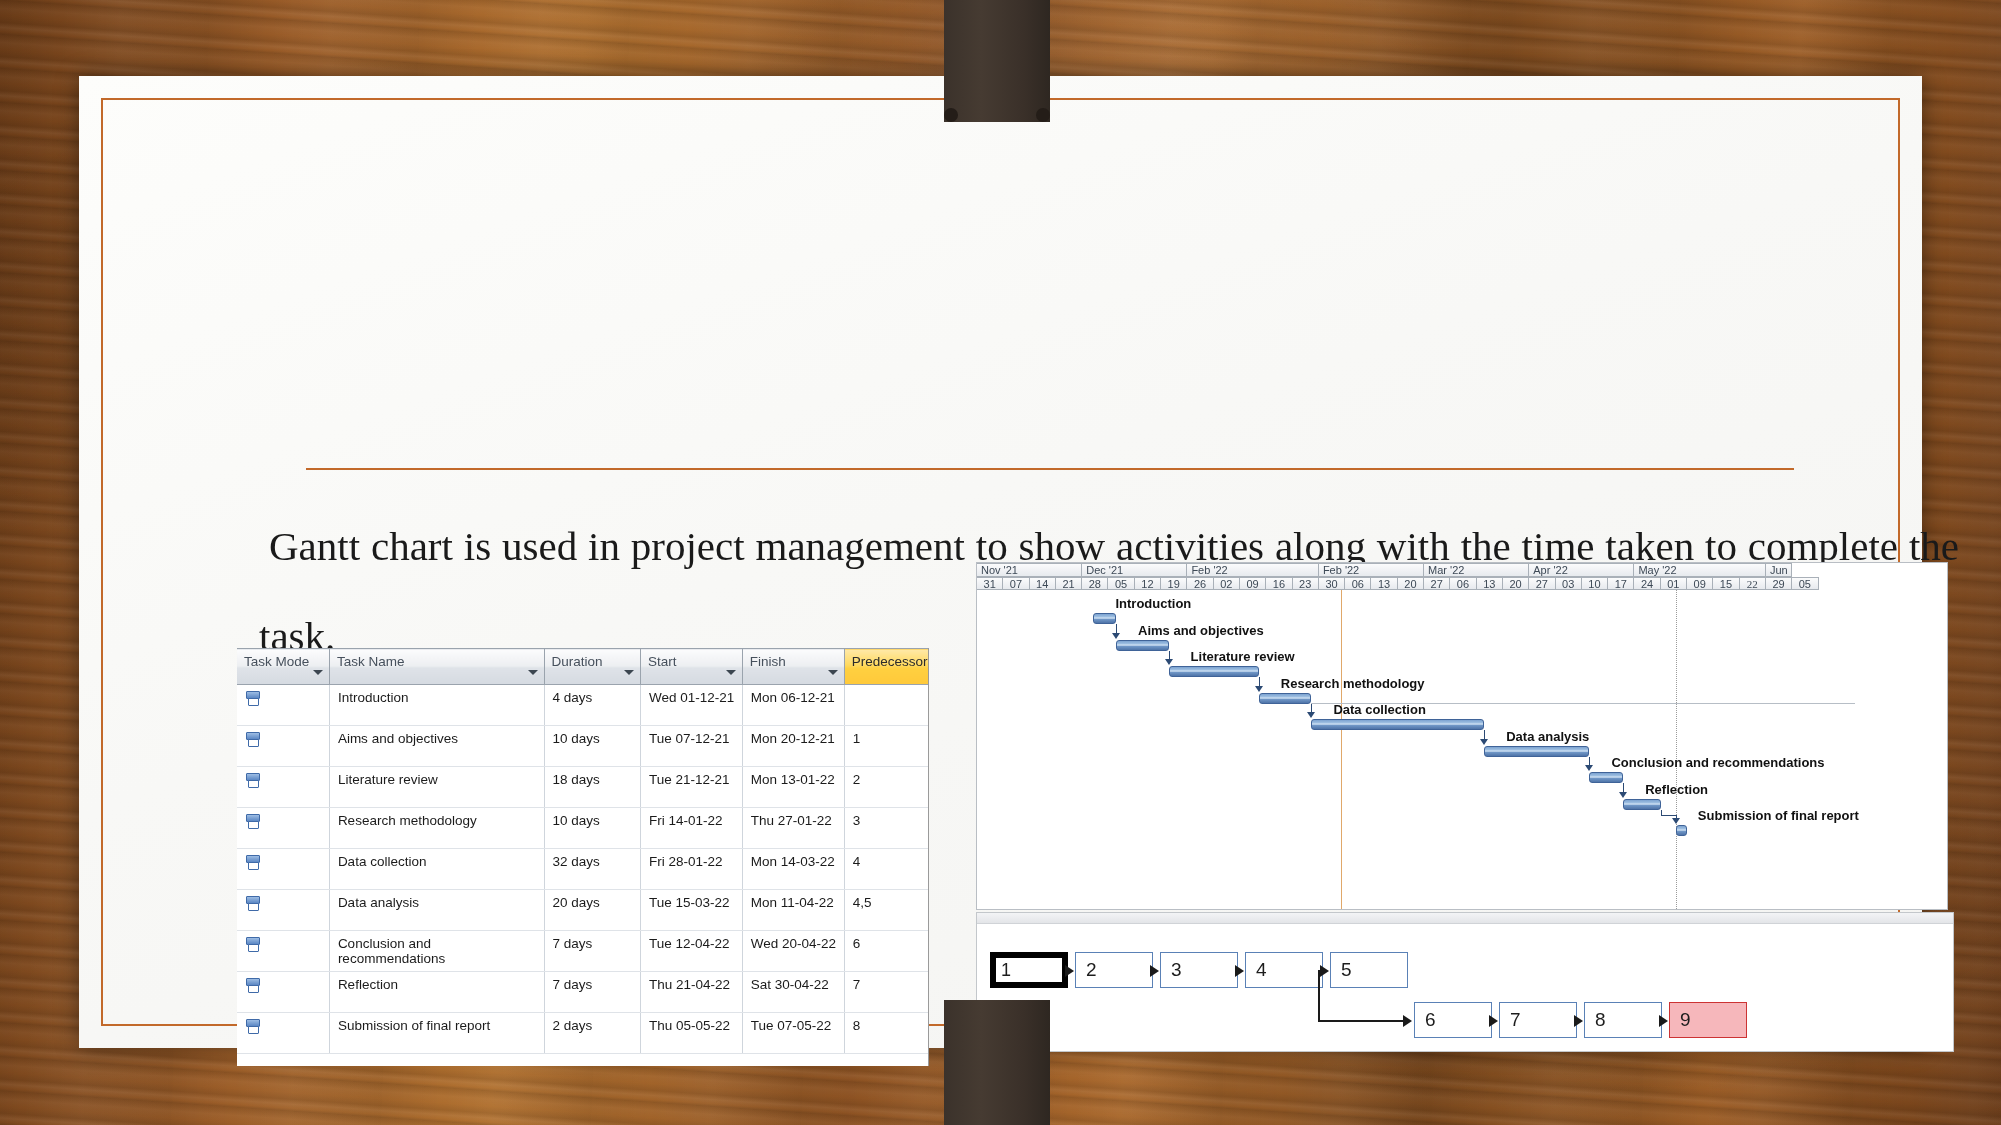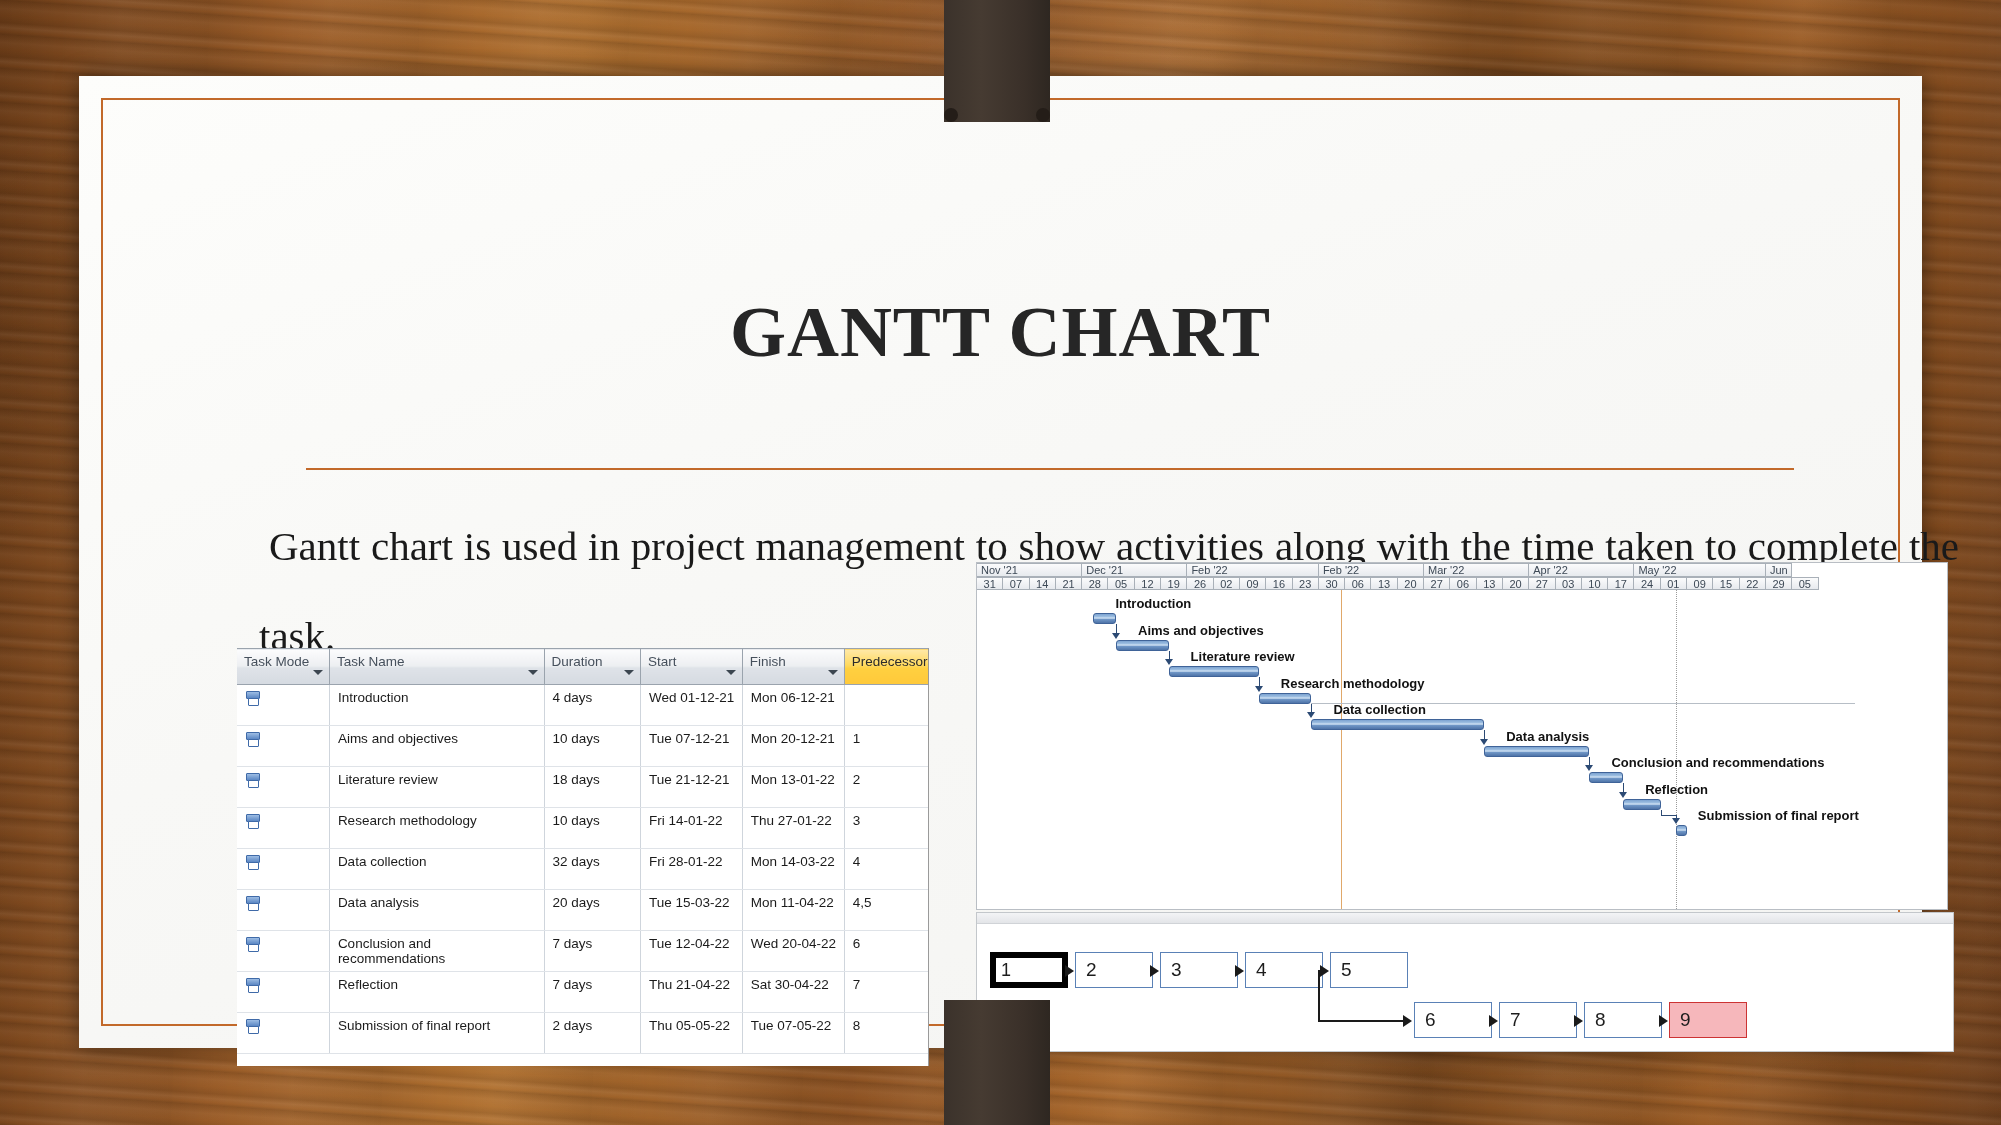--- a/index.html
+++ b/index.html
@@ -320,21 +320,20 @@
 
 <div class="strap" id="strap-top"></div>
 <div class="strap" id="strap-bot"></div>
 <div class="strap-knob" style="left:944px; top:108px;"></div>
 <div class="strap-knob" style="left:1036px; top:108px;"></div>
 
 <div id="slide">
 
   <div id="slide-inner-border"></div>
 
-  <div id="page-title">GANTT CHART</div>
   <div id="title-rule"></div>
 
   <div id="body-paragraph">Gantt chart is used in project management to show activities along with the time taken to complete the task.</div>
 
   <div id="proj-table">
     <table>
       <thead>
         <tr>
           <th class="col-mode"><span>Task Mode</span><span class="hdr-caret"></span></th>
           <th class="col-name"><span>Task Name</span><span class="hdr-caret"></span></th>
@@ -474,21 +473,21 @@
           <div class="tl-cell day" style="width: 26.3px;">13</div>
           <div class="tl-cell day" style="width: 26.3px;">20</div>
           <div class="tl-cell day" style="width: 26.3px;">27</div>
           <div class="tl-cell day" style="width: 26.3px;">03</div>
           <div class="tl-cell day" style="width: 26.3px;">10</div>
           <div class="tl-cell day" style="width: 26.3px;">17</div>
           <div class="tl-cell day" style="width: 26.3px;">24</div>
           <div class="tl-cell day" style="width: 26.3px;">01</div>
           <div class="tl-cell day" style="width: 26.3px;">09</div>
           <div class="tl-cell day" style="width: 26.3px;">15</div>
-          <div class="tl-cell day" style="width: 26.3px;">22</div>
+          <div class="tl-cell day" style="width: 26.3px; font-family: Liberation Serif, serif;">22</div>
           <div class="tl-cell day" style="width: 26.3px;">29</div>
           <div class="tl-cell day" style="width: 26.3px;">05</div>
         </div>
     </div>
     <div id="gantt-body">
         <div class="vline-solid" style="left: 364.443px;"></div>
         <div class="vline-dot" style="left: 698.829px;"></div>
         <div class="glabel" style="left: 138.471px; top: 6px;">Introduction</div>
         <div class="gbar" style="left: 116.471px; top: 23px; width: 22.5429px;"></div>
         <div class="glabel" style="left: 161.014px; top: 32.5px;">Aims and objectives</div>

